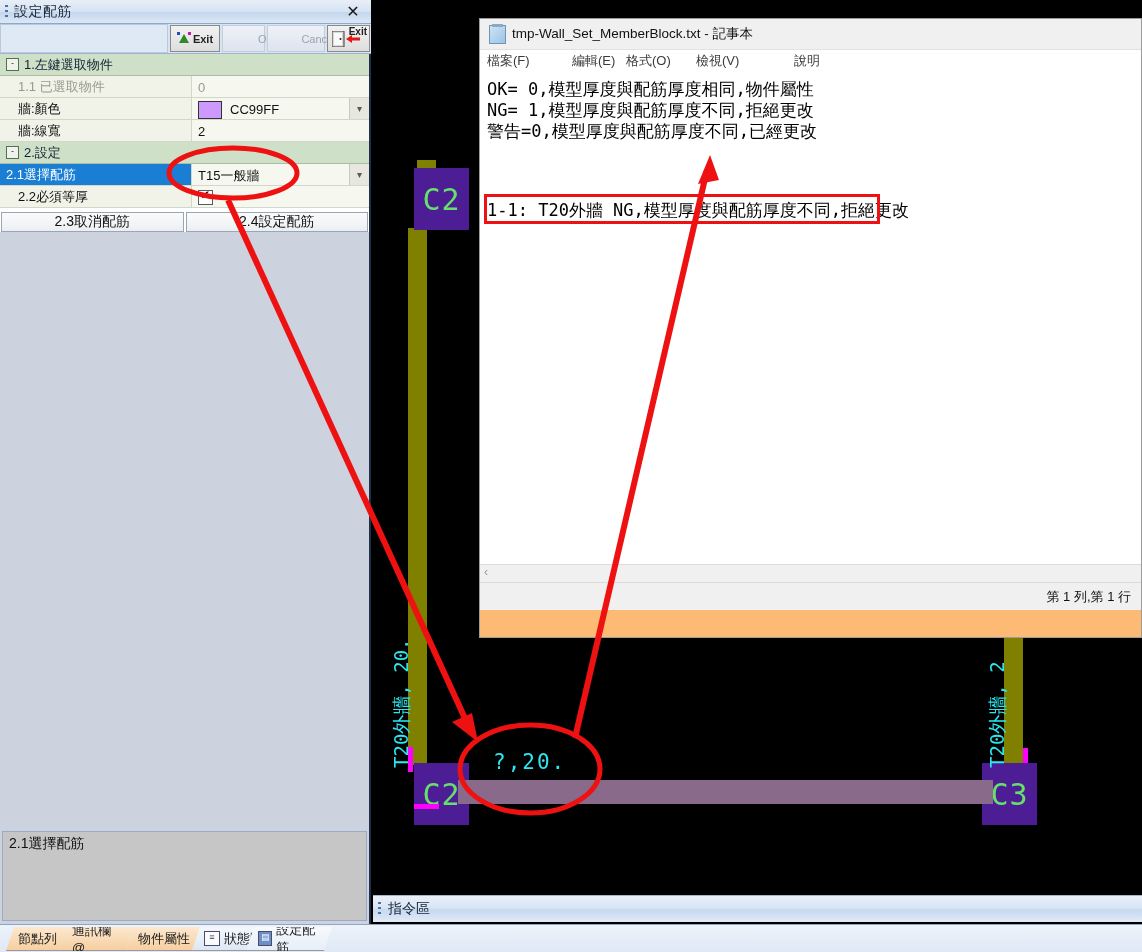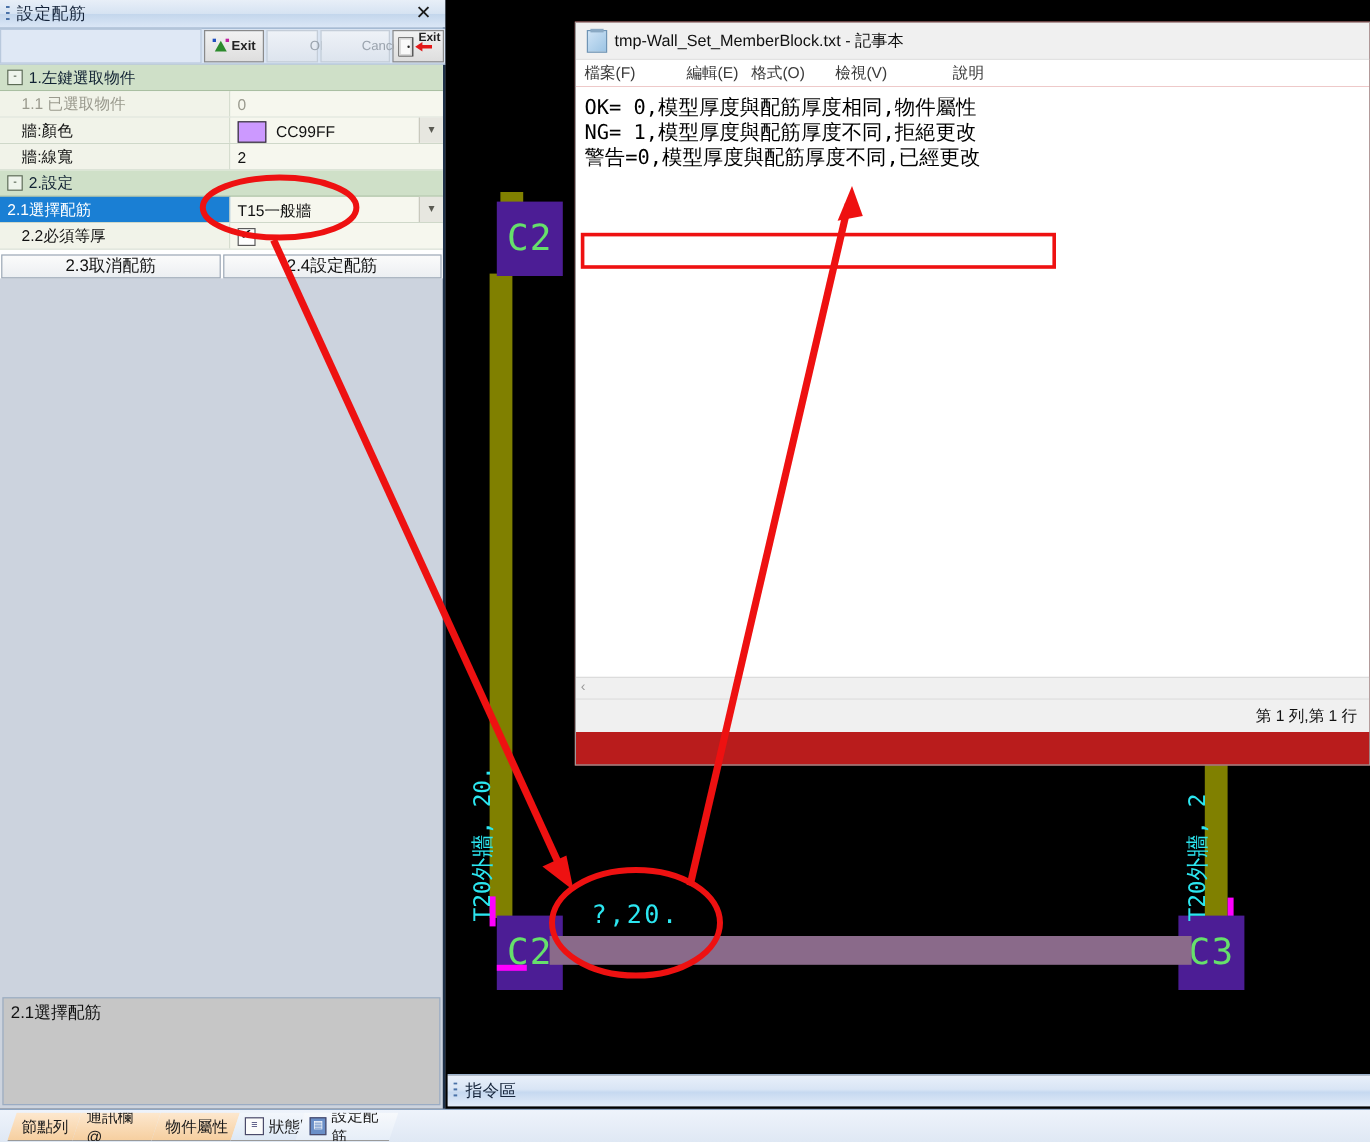--- a/index.html
+++ b/index.html
@@ -94,21 +94,21 @@
   .col{position:absolute;background:#4c1d95;}
   .col span{position:absolute;left:50%;top:50%;transform:translate(-50%,-50%);
             color:#66e06b;font-size:30px;font-family:"DejaVu Sans Mono",monospace;letter-spacing:1px;}
   .mag{position:absolute;background:#ff00ff;}
   .vtext{position:absolute;color:#2ce6f0;font-size:19px;font-family:"DejaVu Sans Mono",monospace;
          white-space:nowrap;transform-origin:0 0;transform:rotate(-90deg);}
   .htext{position:absolute;color:#2ce6f0;font-size:21px;font-family:"DejaVu Sans Mono",monospace;
          white-space:nowrap;letter-spacing:2px;}
 
   
-  .np{position:absolute;left:479px;top:18px;width:663px;height:620px;background:#b91c1c;
+  .np{position:absolute;left:479px;top:18px;width:663px;height:620px;background:#fdba74;
       border:1px solid #9b9b9b;box-sizing:border-box;}
   .np-title{position:relative;height:30px;background:#f0f0f0;border-bottom:1px solid #e2e2e2;}
   .np-ico{position:absolute;left:9px;top:6px;width:15px;height:17px;
           background:linear-gradient(135deg,#cfe3f5,#9cc4e4);border:1px solid #6f94b5;}
   .np-ico:before{content:"";position:absolute;left:2px;top:-2px;width:11px;height:3px;
                  background:#8aa9c4;}
   .np-title-text{position:absolute;left:32px;top:6px;font-size:13.5px;color:#111;}
   .np-menu{position:relative;height:22px;background:#fff;}
   .np-menu span{position:absolute;top:2px;font-size:13px;color:#3a3a3a;cursor:pointer;}
   .np-body{position:relative;height:538px;background:#fff;overflow:hidden;}
@@ -194,20 +194,21 @@
       <span style="left:92px;">編輯(E)</span>
       <span style="left:146px;">格式(O)</span>
       <span style="left:216px;">檢視(V)</span>
       <span style="left:286px;margin-left:28px;">說明</span>
     </div>
 
     <div class="np-body">
       <div class="np-line" style="top:6px;">OK= 0,模型厚度與配筋厚度相同,物件屬性</div>
       <div class="np-line" style="top:27px;">NG= 1,模型厚度與配筋厚度不同,拒絕更改</div>
       <div class="np-line" style="top:48px;">警告=0,模型厚度與配筋厚度不同,已經更改</div>
+      <div class="np-line" style="top:127px;">1-1: T20外牆 NG,模型厚度與配筋厚度不同,拒絕更改</div>
       <div class="np-hl"></div>
 
       <div class="np-hscroll">
         <div class="ar">‹</div>
       </div>
       <div class="np-status">
         <span>第 1 列,第 1 行</span>
       </div>
     </div>
   </div>

